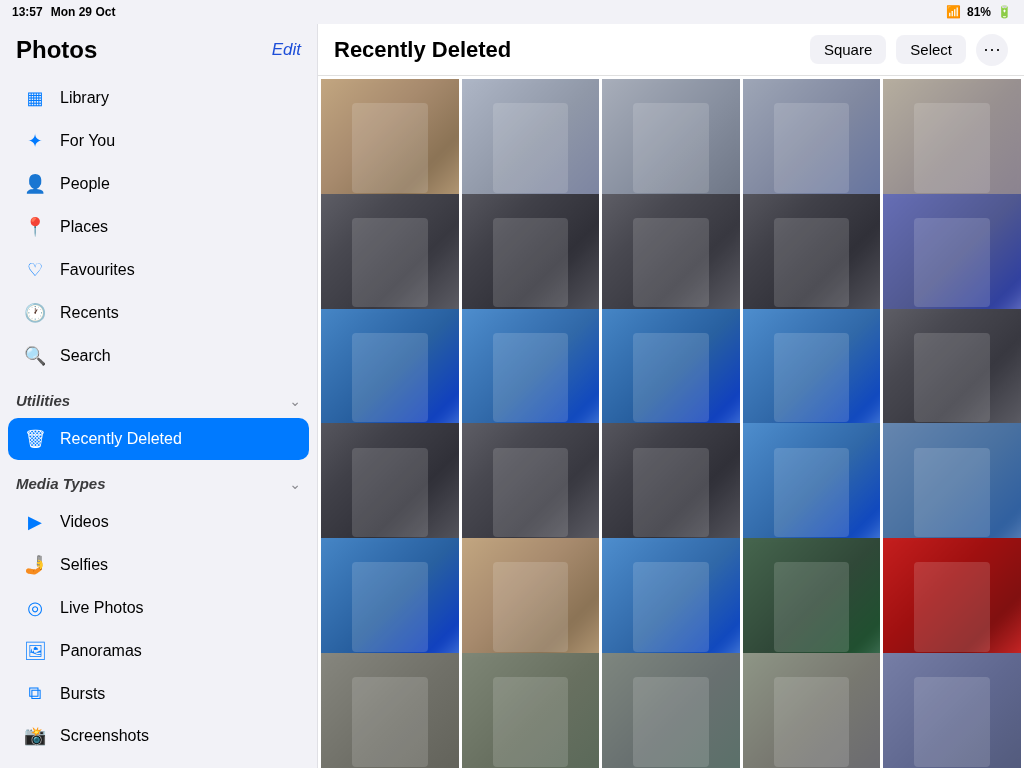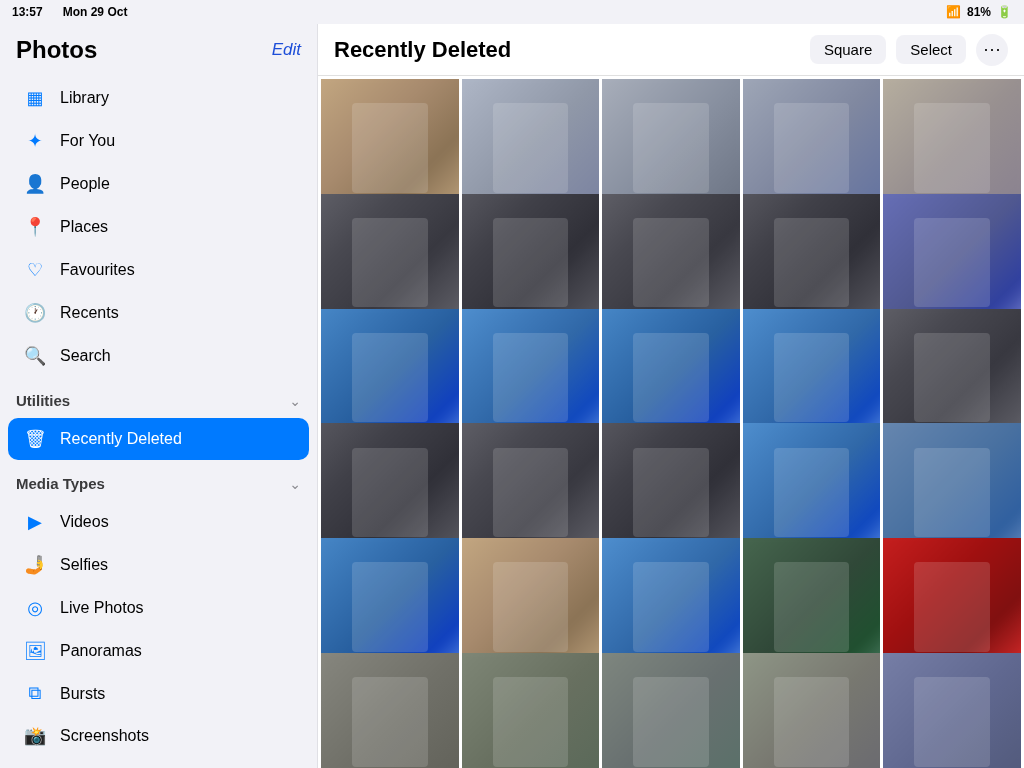--- a/index.html
+++ b/index.html
@@ -18,21 +18,21 @@
       height: 24px;
       background: #f2f2f7;
       display: flex;
       align-items: center;
       justify-content: space-between;
       padding: 0 12px;
       font-size: 12px;
       font-weight: 600;
       flex-shrink: 0;
     }
-    .status-left { display: flex; gap: 20px; align-items: center; }
+    .status-left { display: flex; gap: 8px; align-items: center; }
     .status-right { display: flex; gap: 6px; align-items: center; }
 
     
     .main-layout {
       display: flex;
       flex: 1;
       overflow: hidden;
     }
 
     
@@ -113,20 +113,21 @@
       align-items: center;
       justify-content: space-between;
       padding: 10px 16px 4px 16px;
       cursor: pointer;
     }
 
     .section-header-title {
       font-size: 15px;
       font-weight: 600;
       color: #3a3a3c;
+      font-style: italic;
     }
 
     .section-chevron {
       font-size: 14px;
       color: #8e8e93;
     }
 
     
     .content-area {
       flex: 1;

